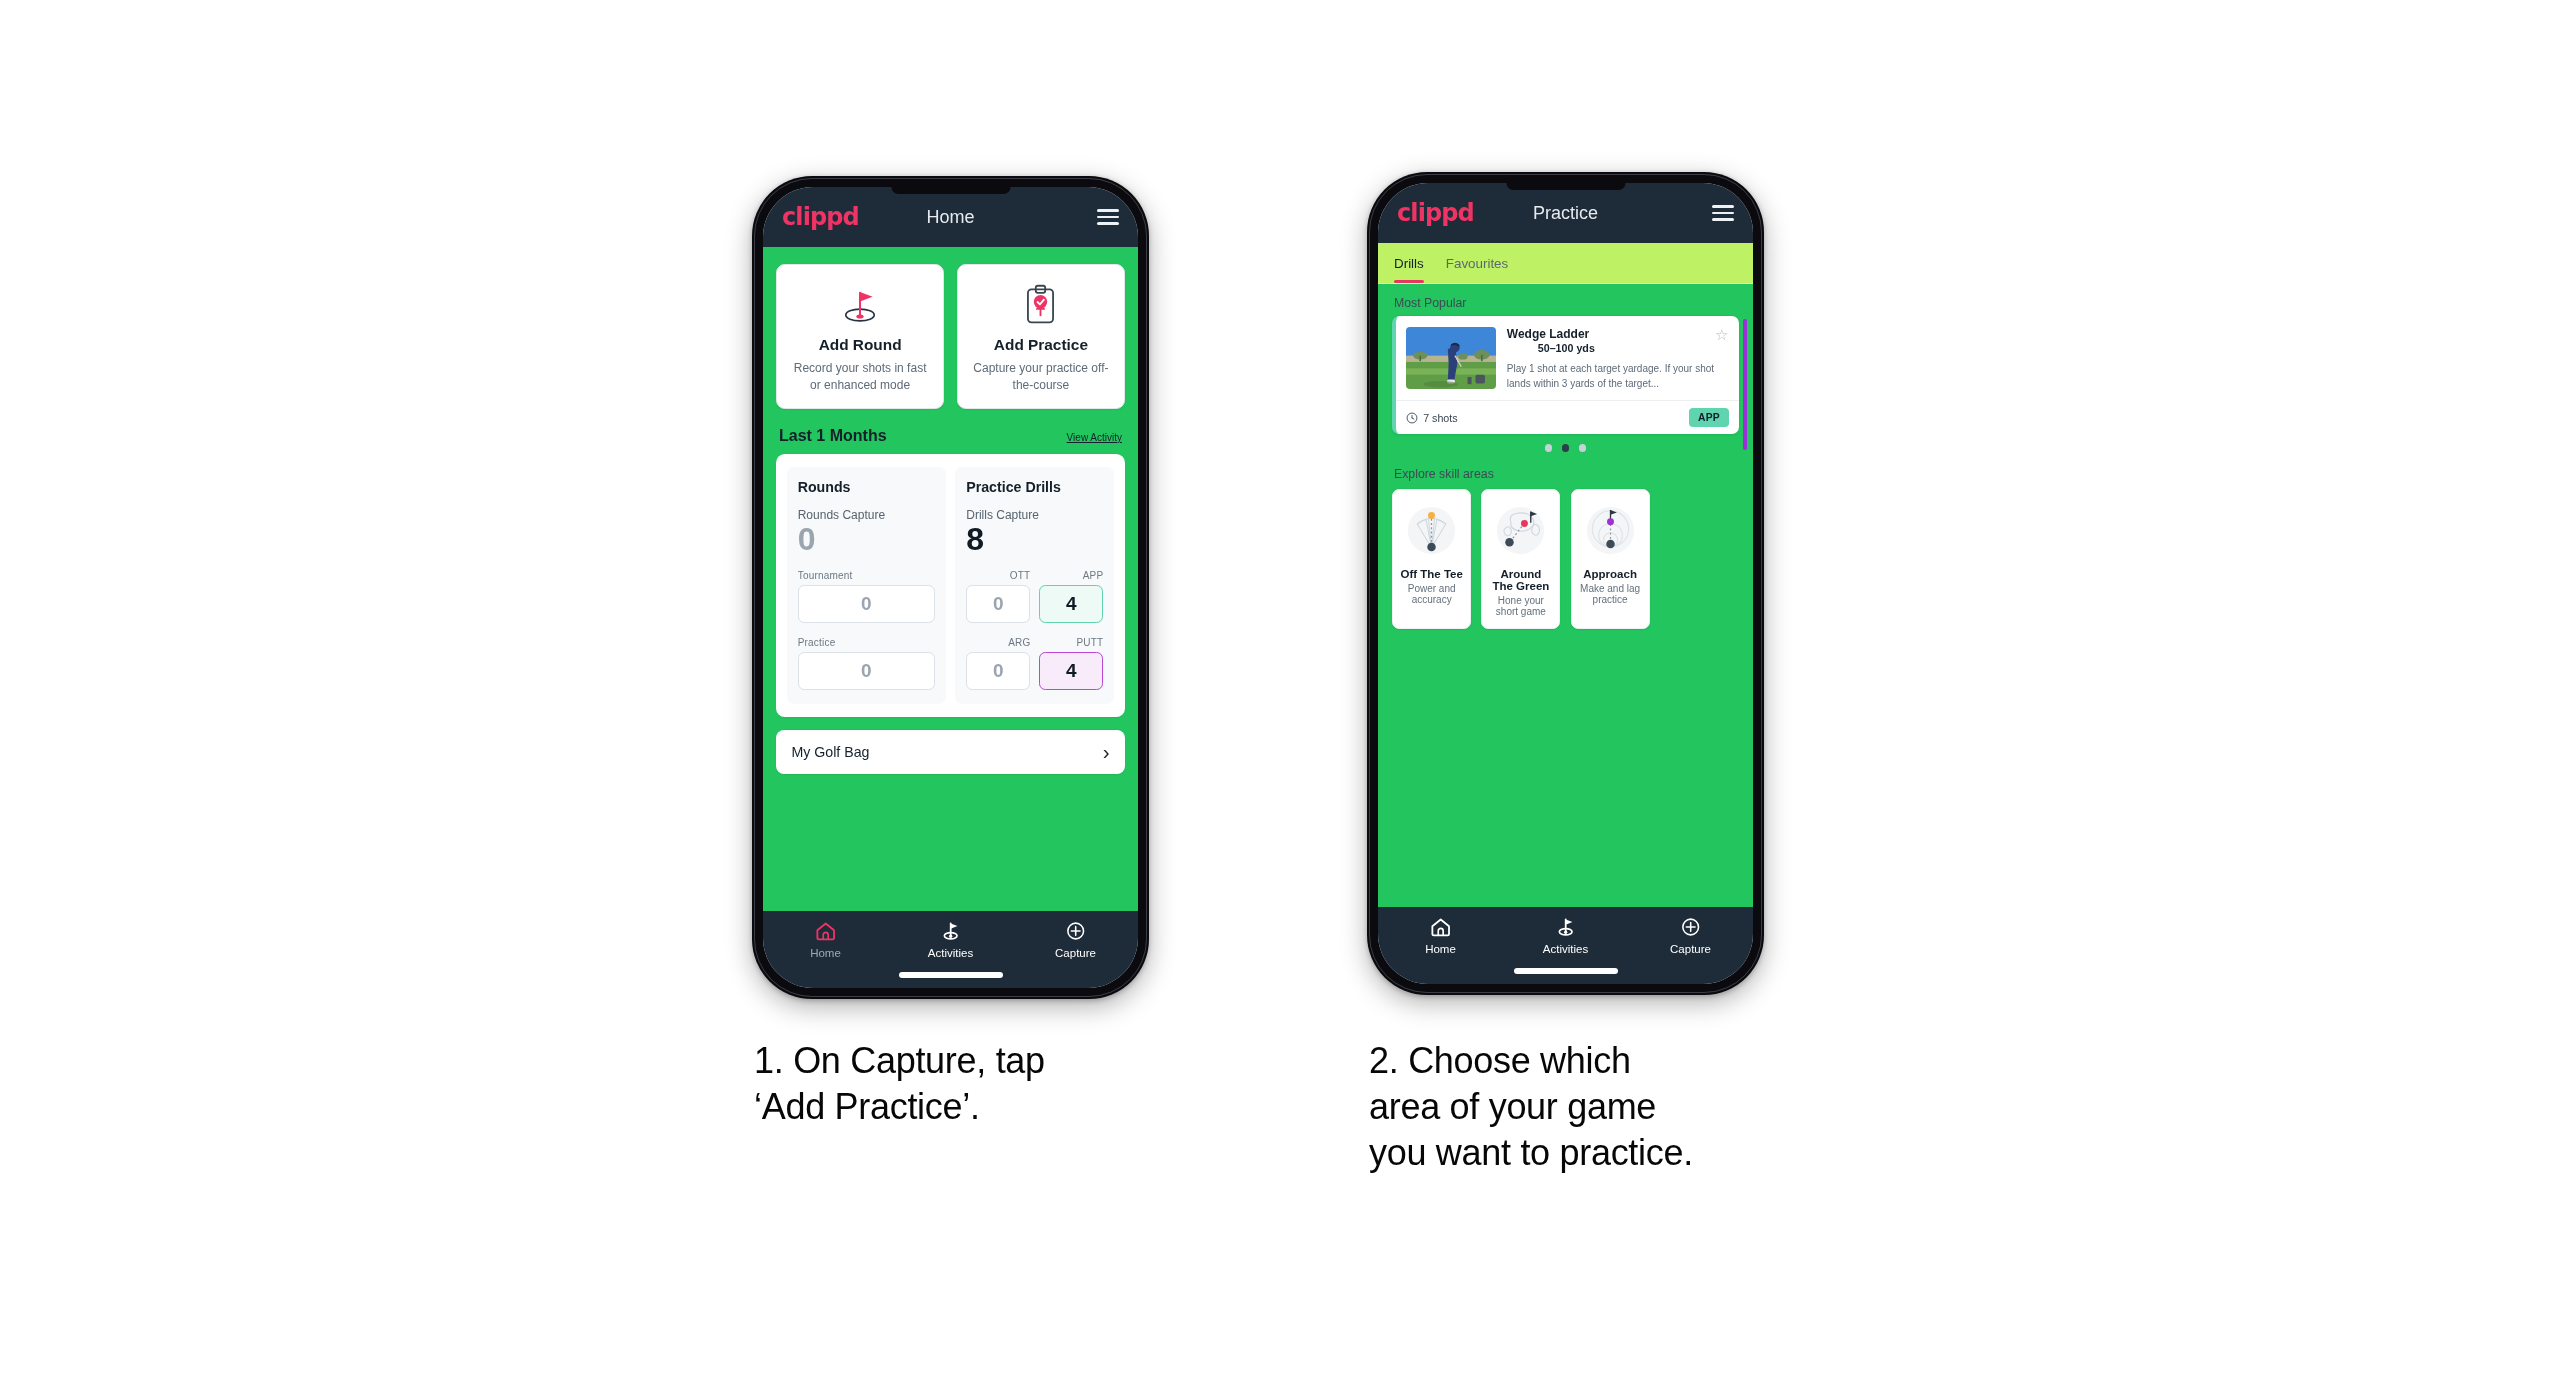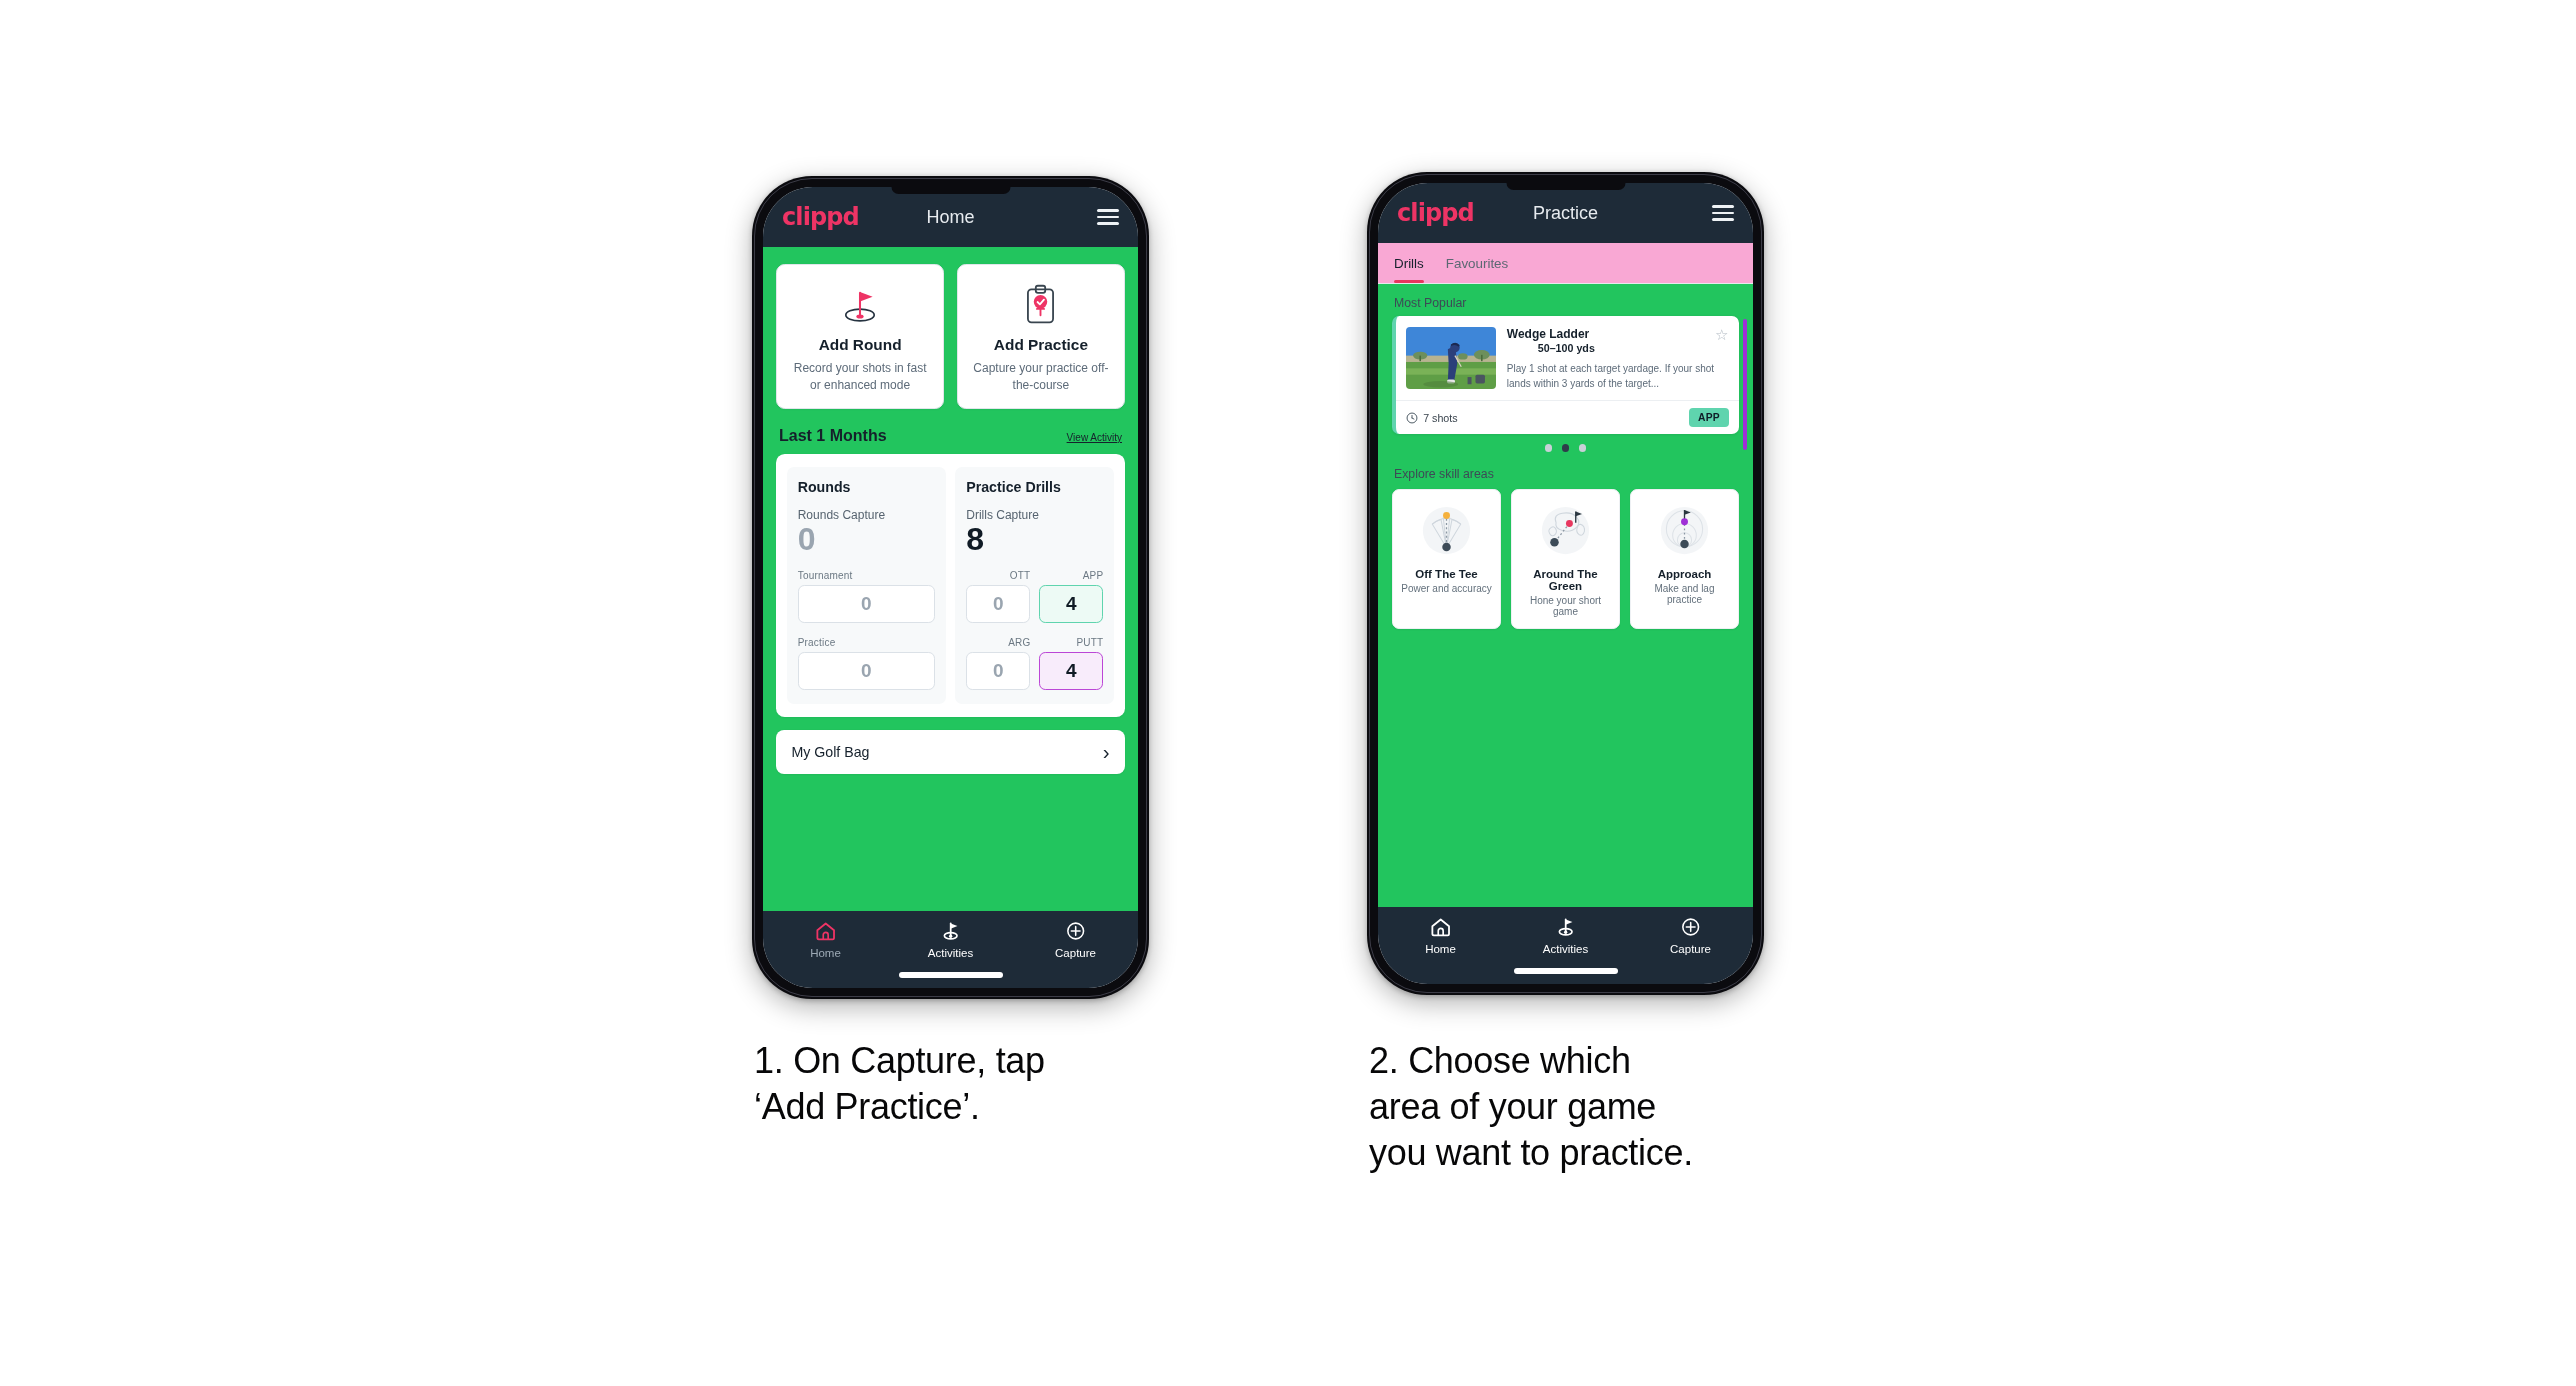--- a/index.html
+++ b/index.html
@@ -109,21 +109,21 @@
   }
   .nav-item { flex: 1 1 0; display: flex; flex-direction: column; align-items: center; gap: 5.5px; }
   .nav-label { font-size: 11.5px; color: #ffffff; }
   .nav-label.dim { color: #9daab6; }
   .home-indicator {
     position: absolute; bottom: 10.3px; left: 50%; transform: translateX(-50%);
     width: 104px; height: 5.5px; background: #fff; border-radius: 4px;
   }
 
   
-  .tabs { background: #f9a8d4; display: flex; gap: 22px; padding: 0 16px; height: 41px; align-items: flex-end;
+  .tabs { background: #bef264; display: flex; gap: 22px; padding: 0 16px; height: 41px; align-items: flex-end;
           border-bottom: 0.8px solid #e6eaee; }
   .tab { font-size: 13.4px; color: #5c6873; position: relative; height: 100%;
          display: flex; align-items: center; }
   .tab.active { color: #16212c; }
   .tab.active::after {
     content: ""; position: absolute; left: 0; right: 0; bottom: 0; height: 2.8px;
     background: #e8375f; border-radius: 1.6px;
   }
   .sec-label { font-size: 12.3px; color: #3d4a56; padding: 12px 16px 6.3px; }
 
@@ -152,21 +152,21 @@
   }
   .dots { display: flex; gap: 10.3px; justify-content: center; padding: 10.3px 0 3.2px; }
   .dot { width: 7.1px; height: 7.1px; border-radius: 50%; background: #c9d0d7; }
   .dot.on { background: #2f3d4a; }
   .vscroll {
     position: absolute; right: 6.3px; top: 3.2px; width: 4px; height: 131px;
     background: #9f2fd6; border-radius: 2.4px;
   }
 
   
-  .skill-grid { display: grid; grid-template-columns: 1fr 1fr 1fr; gap: 10.3px; padding: 1.6px 14.2px 0; }
+  .skill-grid { display: grid; grid-template-columns: 1fr 1fr 1fr 1fr; gap: 10.3px; padding: 1.6px 14.2px 0; }
   .skill-card {
     background: #fff; border-radius: 7.1px; padding: 11px 6.3px 11px; text-align: center;
     box-shadow: 0 0.8px 1.6px rgba(16,24,40,.07); border: 0.8px solid #eef1f4;
   }
   .skill-art { height: 60px; display: flex; align-items: center; justify-content: center; }
   .skill-name { font-size: 11.5px; font-weight: 700; color: #15202b; margin-top: 7.1px; }
   .skill-sub { font-size: 10px; color: #63707c; margin-top: 3.2px; }
 
   
   .caption {

